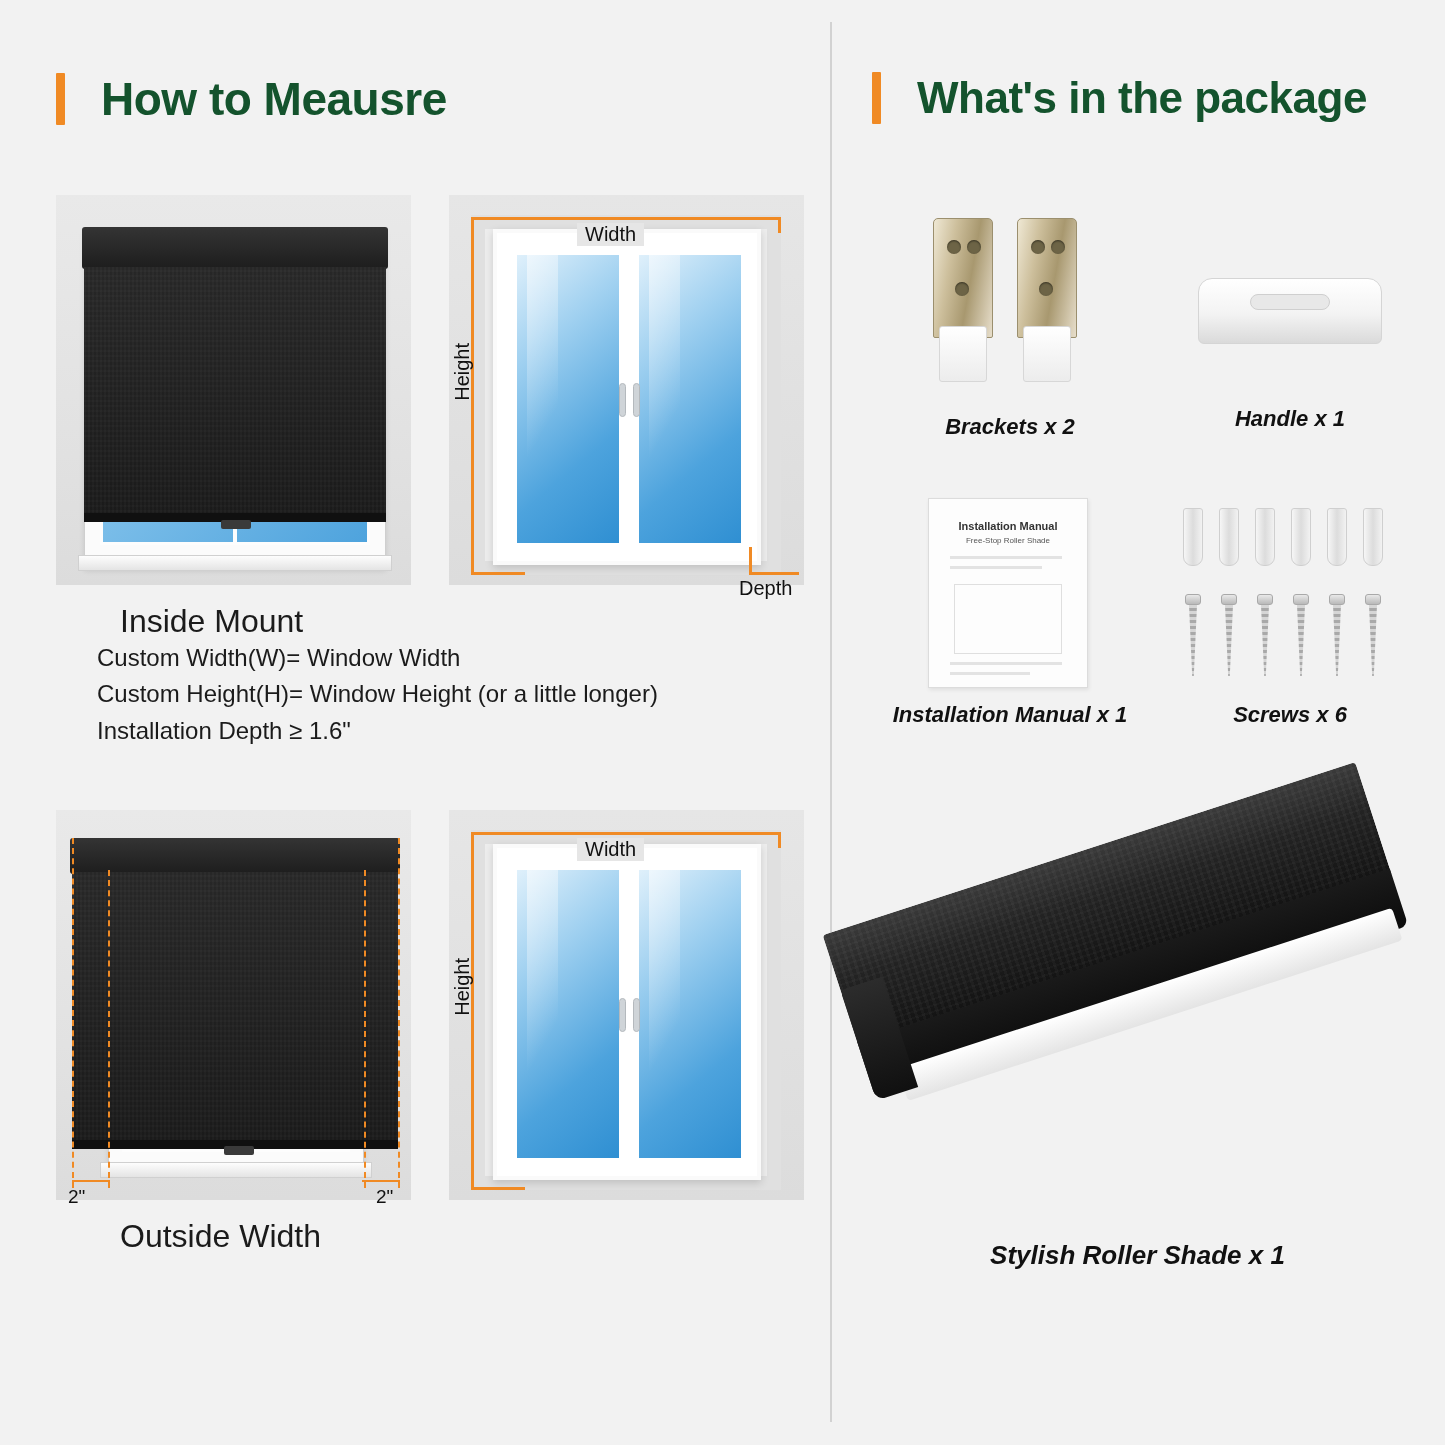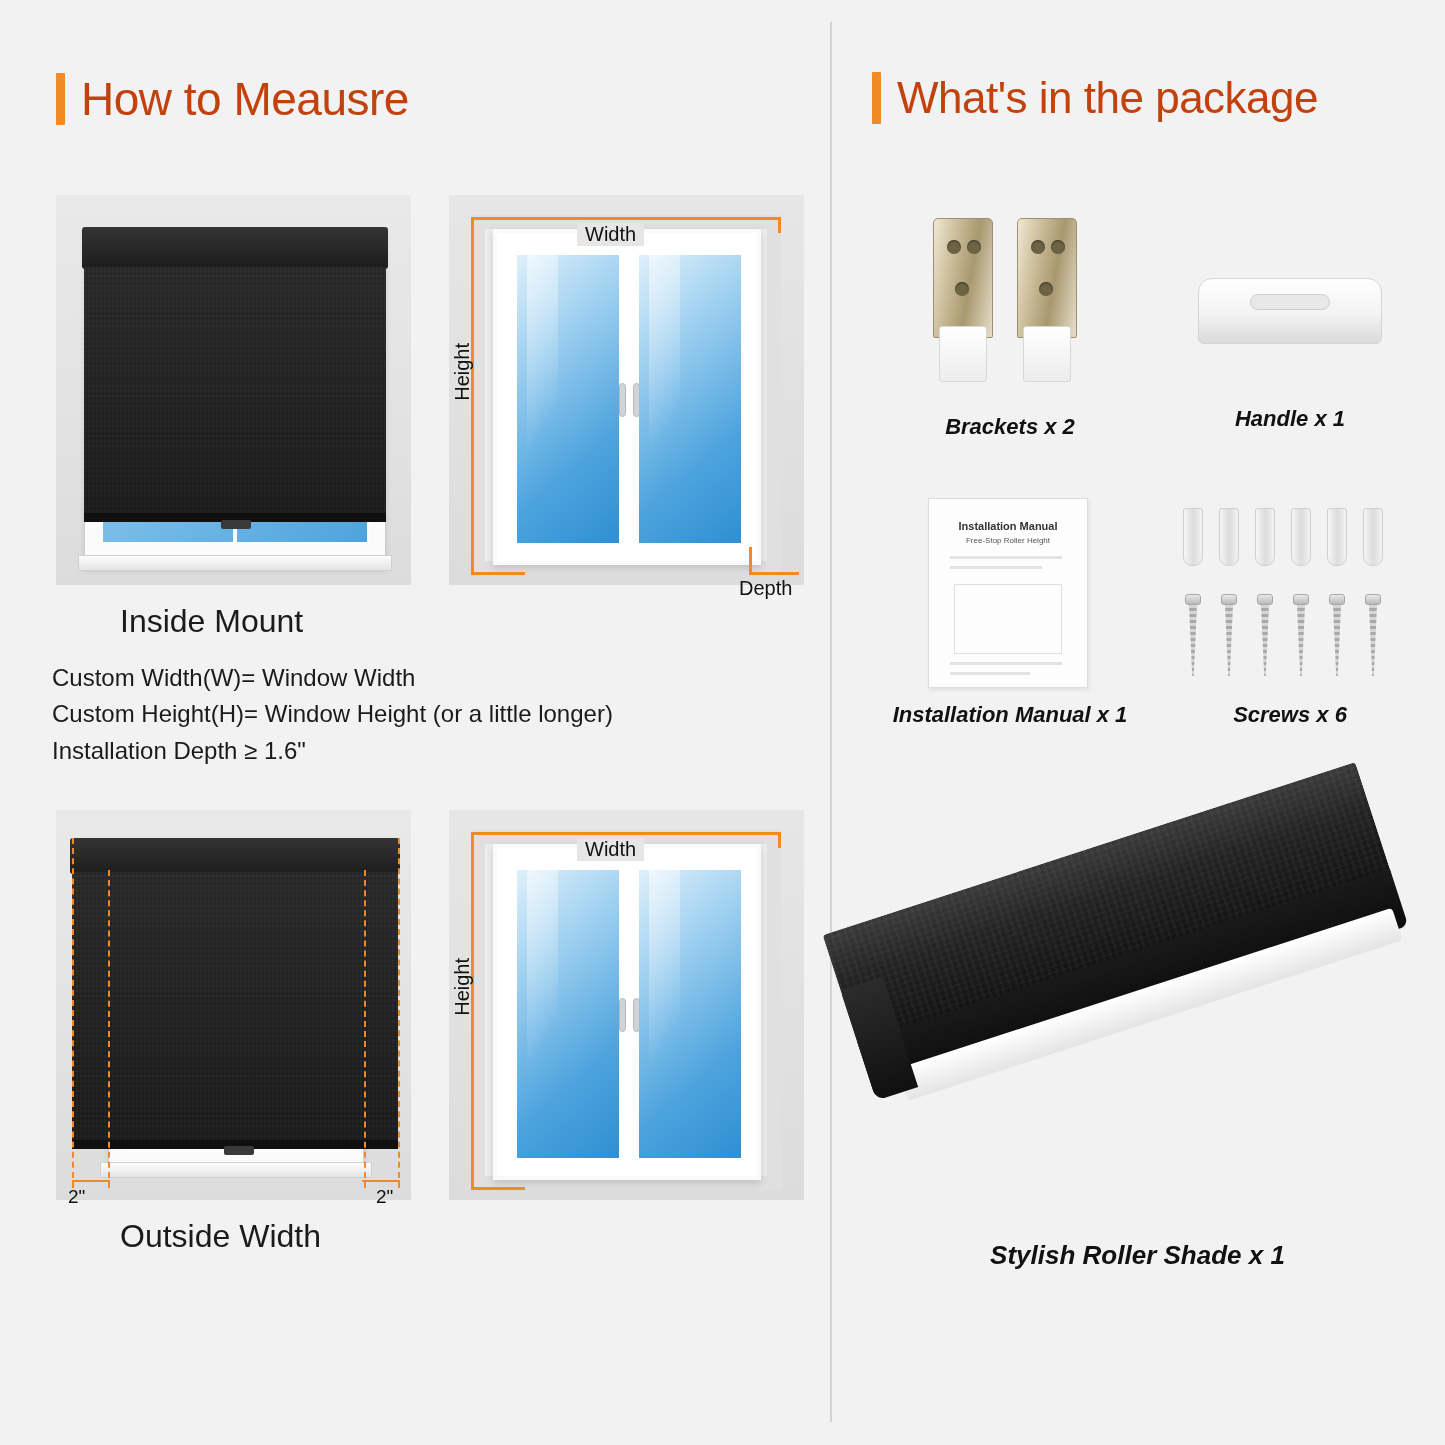--- a/index.html
+++ b/index.html
@@ -18,21 +18,21 @@
   }
   .col-left { width:830px; height:100%; position:relative; }
   .col-right { width:615px; height:100%; position:relative; }
 
   
   .heading { display:flex; align-items:center; gap:16px; }
   .heading .bar {
     width:9px; height:52px; background:#f08a24; border-radius:1px;
   }
   .heading .txt {
-    font-size:46px; font-weight:normal; letter-spacing:-0.5px; color:#c2410c;
+    font-size:46px; font-weight:bold; letter-spacing:-0.5px; color:#14532d;margin-left:20px;
   }
   .h-left { position:absolute; left:56px; top:72px; }
   .h-right { position:absolute; left:42px; top:72px; }
   .h-right .txt { font-size:44px; }
 
   
   .mount-block { position:absolute; left:0; width:830px; }
   .mb1 { top:195px; }
   .mb2 { top:810px; }
 
@@ -131,21 +131,21 @@
   .lbl {
     position:absolute; font-size:20px; color:#111; background:transparent;
   }
   .lbl.vert { writing-mode:vertical-rl; transform:rotate(180deg); }
 
   
   .mount-title {
     padding-left:120px; margin-top:18px;
     font-size:32px; color:#1b1b1b;
   }
-  .specs { padding-left:52px; margin-top:20px; }
+  .specs { padding-left:97px; margin-top:0; }
   .specs div { font-size:24px; line-height:1.52; color:#1b1b1b; }
 
   
   .pkg-grid { position:absolute; left:40px; top:200px; width:560px; }
   .pkg-row { display:flex; }
   .pkg-cell { width:280px; display:flex; flex-direction:column; align-items:center; }
   .pkg-cap {
     font-size:22px; font-style:italic; font-weight:bold; color:#111;
     text-align:center; margin-top:14px;
   }
@@ -421,21 +421,21 @@
           <div class="pkg-cap" style="margin-top:36px;">Handle x 1</div>
         </div>
       </div>
 
       <div class="pkg-row" style="margin-top:58px;">
 
         <div class="pkg-cell">
           <div class="art manual-art">
             <div class="manual-page"></div>
             <div class="manual-title">Installation Manual</div>
-            <div class="manual-sub">Free-Stop Roller Height</div>
+            <div class="manual-sub">Free-Stop Roller Shade</div>
             <div class="manual-line" style="top:58px; width:112px;"></div>
             <div class="manual-line" style="top:68px; width:92px;"></div>
             <div class="manual-box"></div>
             <div class="manual-line" style="top:164px; width:112px;"></div>
             <div class="manual-line" style="top:174px; width:80px;"></div>
           </div>
           <div class="pkg-cap">Installation Manual x 1</div>
         </div>
 
         <div class="pkg-cell">

